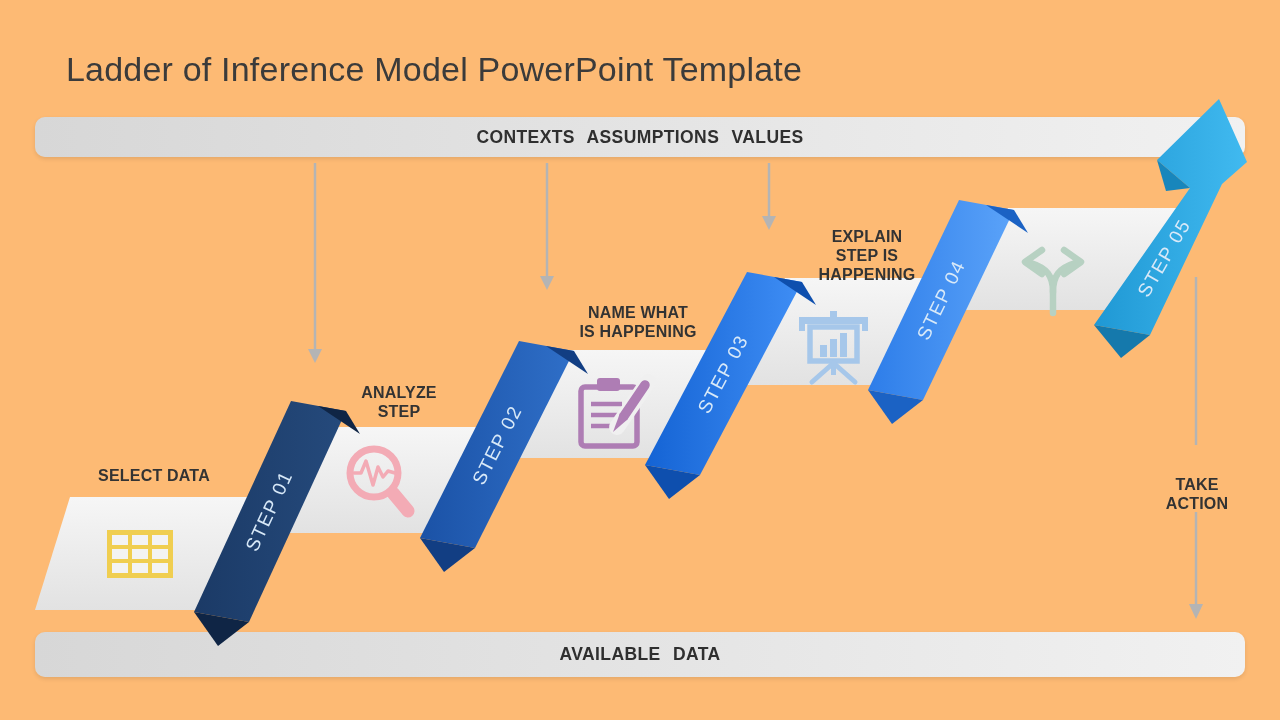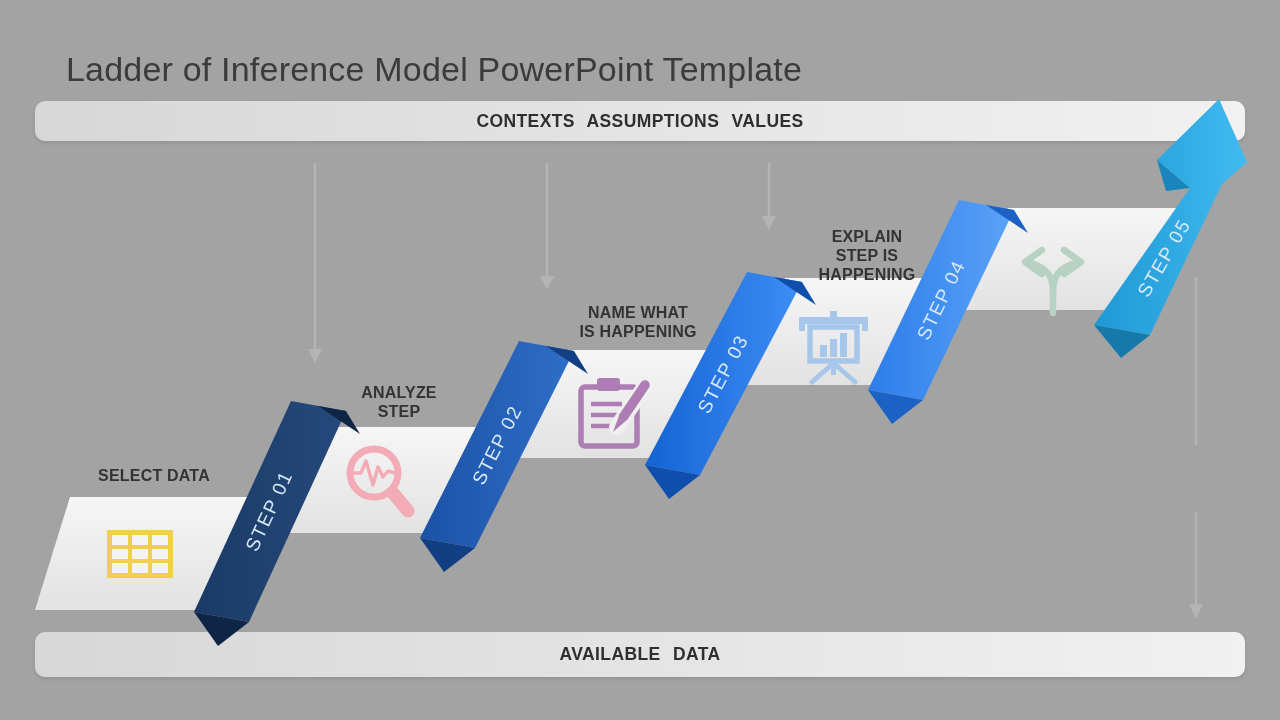--- a/index.html
+++ b/index.html
@@ -1,25 +1,25 @@
 <!DOCTYPE html>
 <html><head>
 <meta charset="utf-8">
 <style>
   html,body{margin:0;padding:0;background:#ffffff;}
-  .canvas{position:relative;width:1280px;height:720px;overflow:hidden;background:#a3a3a3;
+  .canvas{position:relative;width:1280px;height:720px;overflow:hidden;background:#fdba74;
           font-family:"Liberation Sans",sans-serif;}
   .slide-title{position:absolute;left:66px;top:47px;font-size:34px;line-height:44px;
           font-weight:400;color:#3b3b3b;letter-spacing:0.2px;white-space:nowrap;}
   .bar{position:absolute;left:35px;width:1210px;border-radius:10px;
           background:linear-gradient(to right,#d7d7d7,#f1f1f1);
           display:flex;align-items:center;justify-content:center;
           box-shadow:0 2px 4px rgba(0,0,0,0.10);}
   .bar span{font-size:17.5px;font-weight:bold;color:#2f2f2f;letter-spacing:0.4px;word-spacing:7px;}
-  .top-bar{top:101px;height:40px;}
+  .top-bar{top:117px;height:40px;}
   .bottom-bar{top:632px;height:45px;}
   .stairs-svg{position:absolute;left:0;top:0;}
   .step-label{position:absolute;text-align:center;color:#333333;font-weight:bold;
           font-size:16px;line-height:19px;letter-spacing:0.2px;margin-top:16px;}
   .step-label div{white-space:nowrap;}
   .ribbon-text{font-family:"Liberation Sans",sans-serif;font-size:19px;fill:#d8e9f8;
           letter-spacing:1.5px;font-weight:400;}
 </style>
 </head>
 <body>
@@ -195,14 +195,18 @@
     <div>IS HAPPENING</div>
   </div>
 
   <div class="step-label" style="left:787px;top:211px;width:160px">
     <div>EXPLAIN</div>
     <div>STEP IS</div>
     <div>HAPPENING</div>
   </div>
 
 
+  <div class="step-label" style="left:1137px;top:459px;width:120px">
+    <div>TAKE</div>
+    <div>ACTION</div>
+  </div>
 
 </div>
 
 </body></html>

